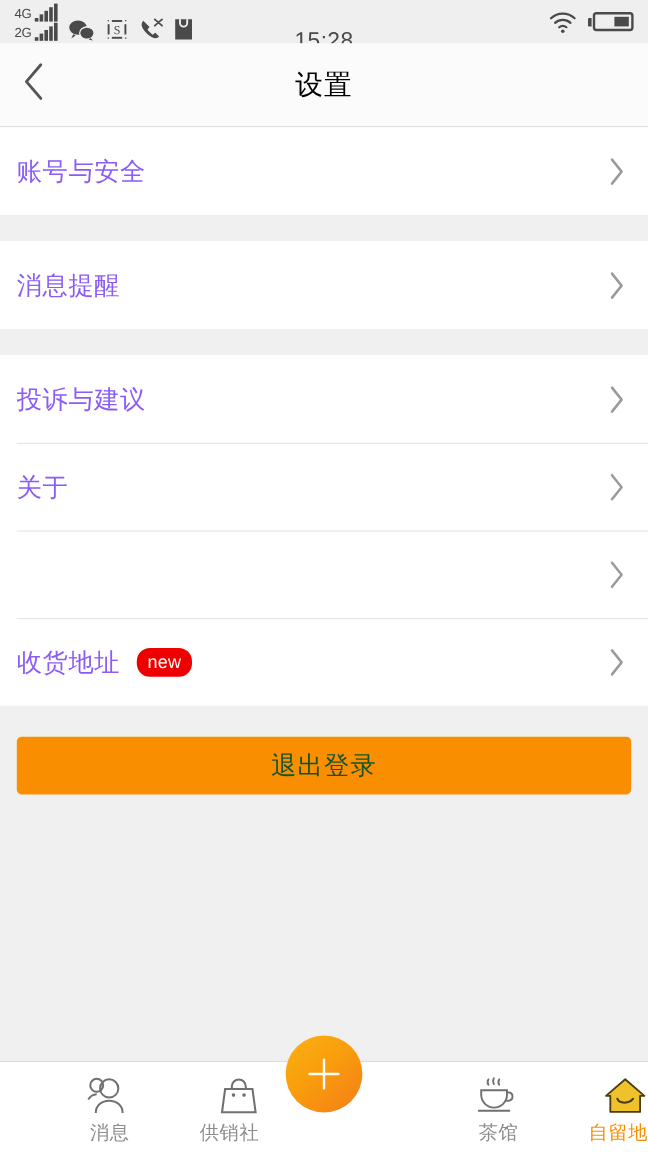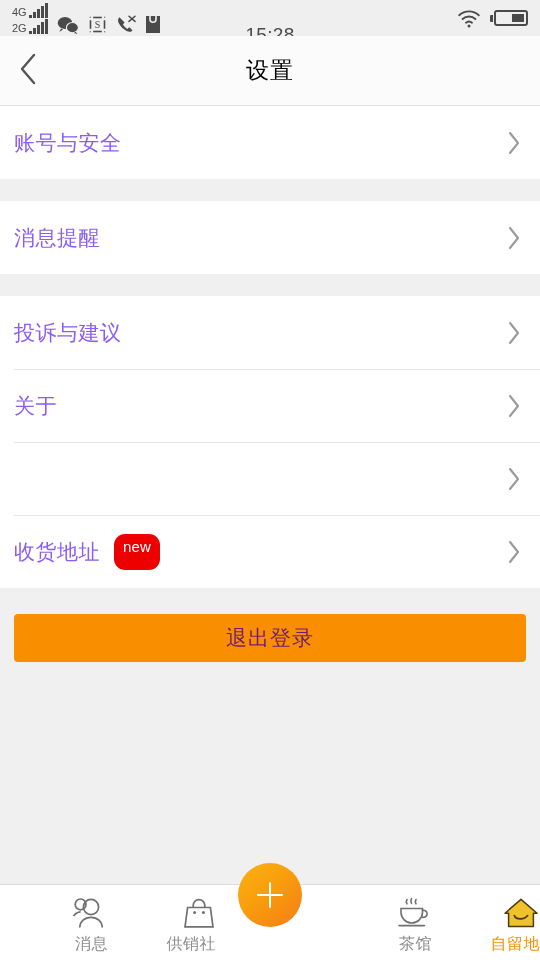--- a/index.html
+++ b/index.html
@@ -66,30 +66,30 @@
     position:relative; height:73px; display:flex; align-items:center;
     padding:0 18px 0 14px; background:#fff; cursor:pointer;
   }
   .row + .row::before{
     content:""; position:absolute; left:14px; right:0; top:0;
     height:1px; background:#e6e6e6;
   }
   .row-label{ font-size:21px; color:#8b5cf6; letter-spacing:.5px; }
   .badge{
     margin-left:14px; background:#ef0000; color:#fff;
-    font-size:15px; line-height:1; padding:5px 9px 16px;
+    font-size:15px; line-height:1; padding:5px 9px 4px;
     border-radius:11px; letter-spacing:.2px;
   }
   .chev{ margin-left:auto; display:flex; align-items:center; }
 
   
   .logout-wrap{ padding:26px 14px 0; background:#f0f0f0; }
   .logout-btn{
     height:48px; width:100%; background:#f98f00; border:none; border-radius:4px;
-    color:#701a75; font-size:21px; letter-spacing:1px;
+    color:#14532d; font-size:21px; letter-spacing:1px;
     font-family:"Liberation Sans", sans-serif; cursor:pointer;
   }
 
   
   .tabbar{
     position:absolute; left:0; bottom:0; width:540px; height:76px;
     background:#fff; border-top:1px solid #dcdcdc;
     display:flex; align-items:flex-start;
   }
   .tab{

